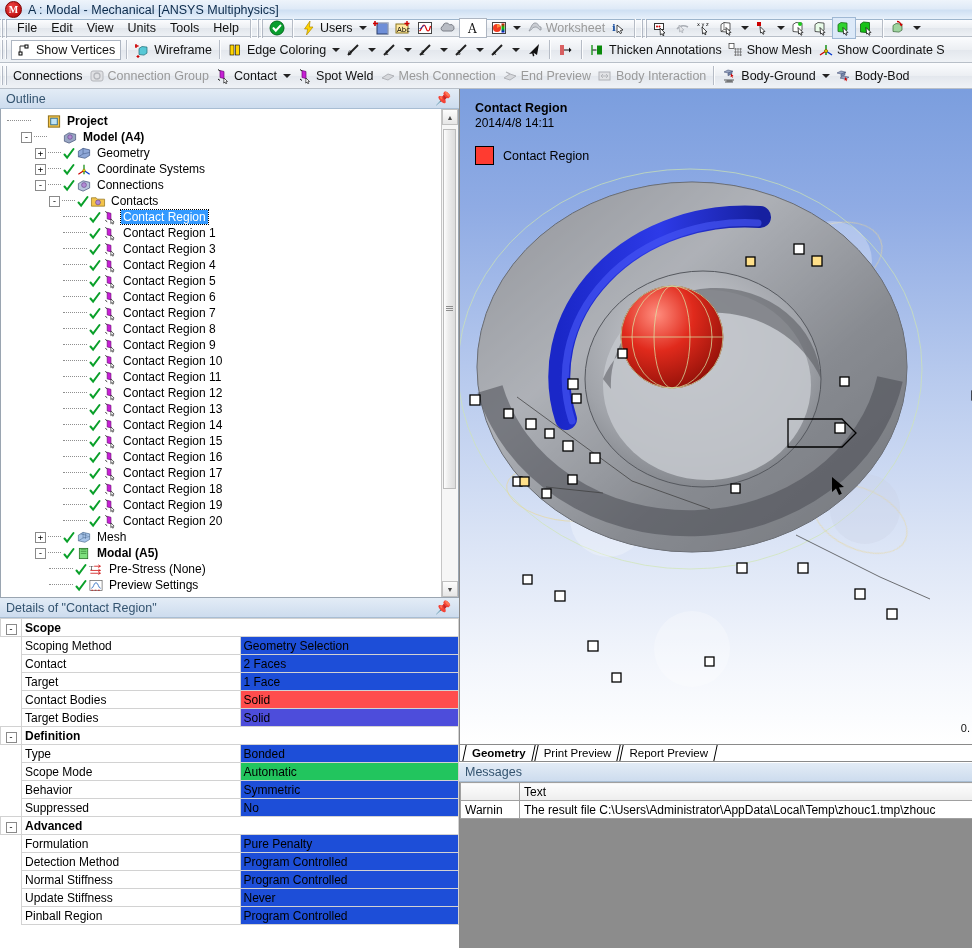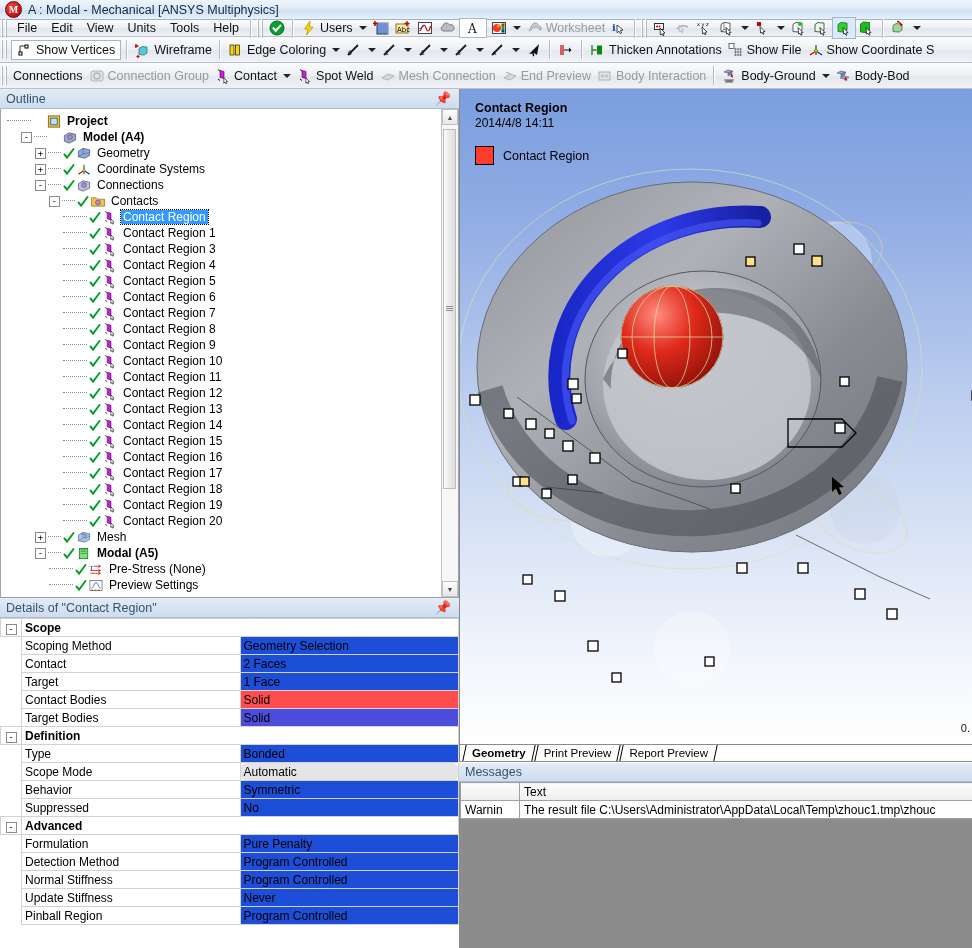--- a/index.html
+++ b/index.html
@@ -130,21 +130,21 @@
   }
   td.sec{background:#fff;font-weight:bold;}
   td.secexp{width:14px;background:#fff;text-align:center;padding:0;}
   .secbox{
     display:inline-flex;width:9px;height:9px;border:1px solid #8a8a8a;background:#fff;
     align-items:center;justify-content:center;font-size:9px;line-height:7px;
     font-family:"DejaVu Sans Mono",monospace;cursor:pointer;
   }
   td.key{width:112px;background:#fff;}
   td.val{background:#1d4ed8;}
-  tr.alt td.val{background:#e5e5e5;border-radius:8px;}
+  tr.alt td.val{background:#22c55e;}
   tr.alt td.key{background:#fff;}
   td.val.red{background:#ff4d4d;color:#000;}
   td.val.blue{background:#4d4ddb;color:#000;}
 
   
   #viewport{
     height:655px;position:relative;overflow:hidden;
     border-left:1px solid #8a8a8a;box-sizing:border-box;
     background:linear-gradient(to bottom,#7b9ede 0%,#8fabe4 18%,#b9cbee 45%,#dce5f6 70%,#f3f6fc 88%,#ffffff 100%);
   }
@@ -436,21 +436,21 @@
         <path d="M2.5 8h4" stroke="#111" stroke-width="1"></path>
         <rect x="7" y="3.5" width="5" height="9" fill="#0a8a0a"></rect>
       </svg>
     <span>Thicken Annotations</span>
   </div>
   <div class="tbtn">
     <svg class="ic" viewBox="0 0 16 16">
         <rect x="1" y="1.5" width="5" height="5" fill="#fff" stroke="#333" stroke-width=".7"></rect>
         <path d="M6 7h8M6 10h8M6 13h8M7.5 6v8M10 6v8M12.5 6v8" stroke="#555" stroke-width=".6"></path>
       </svg>
-    <span>Show File</span>
+    <span>Show Mesh</span>
   </div>
   <div class="tbtn">
     <svg class="ic" viewBox="0 0 16 16">
         <path d="M8 13V3" stroke="#0a8a0a" stroke-width="1.4"></path>
         <path d="M8 9L2 13" stroke="#c00" stroke-width="1.4"></path>
         <path d="M8 9l6 4" stroke="#0033cc" stroke-width="1.4"></path>
         <circle cx="8" cy="9" r="1.5" fill="#ffd400" stroke="#8a6f00"></circle>
       </svg>
     <span>Show Coordinate S</span>
   </div>

